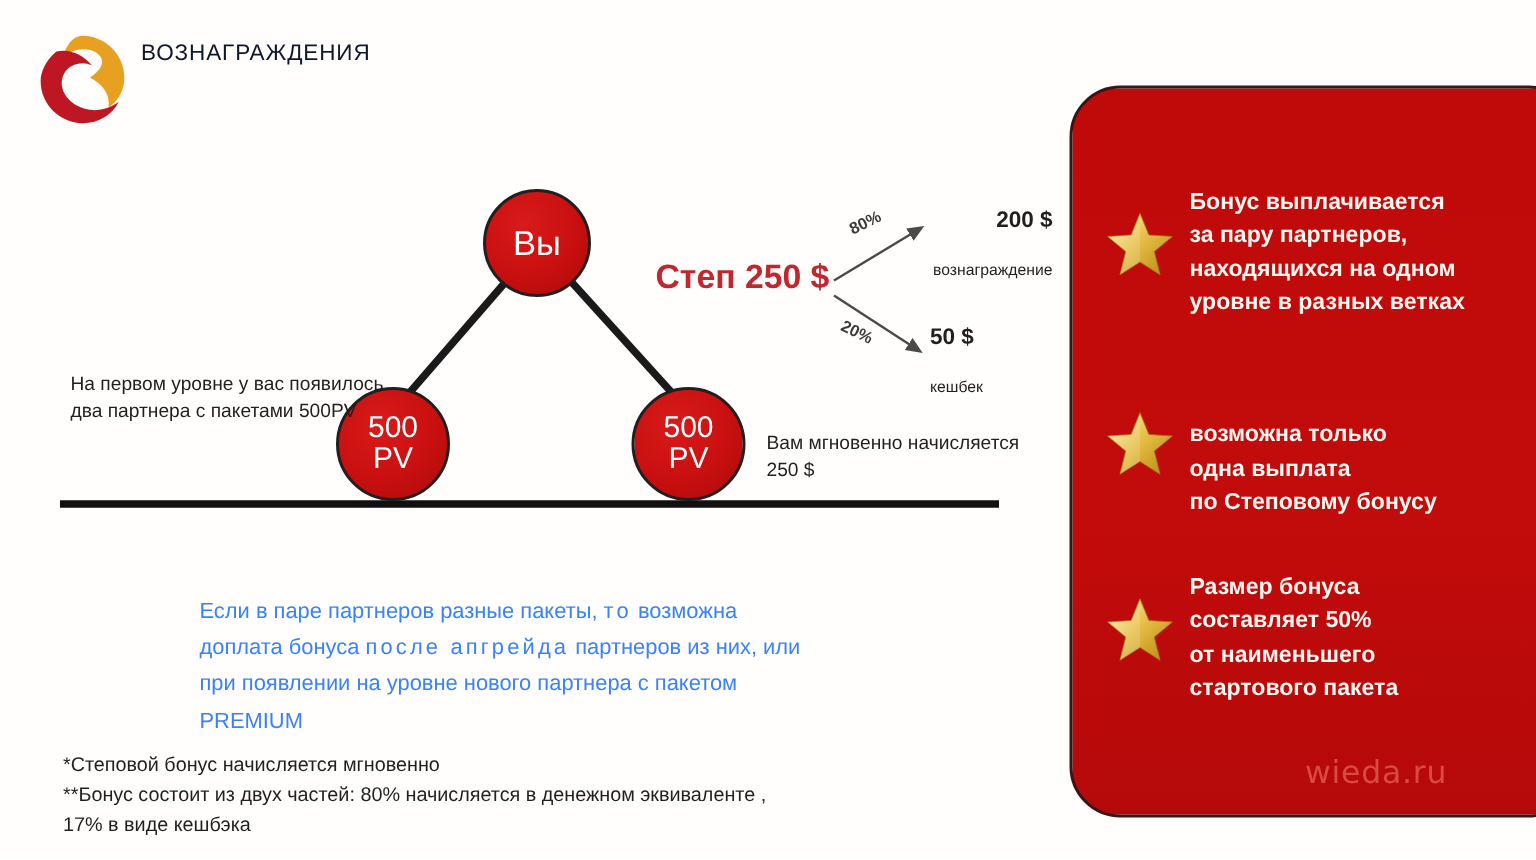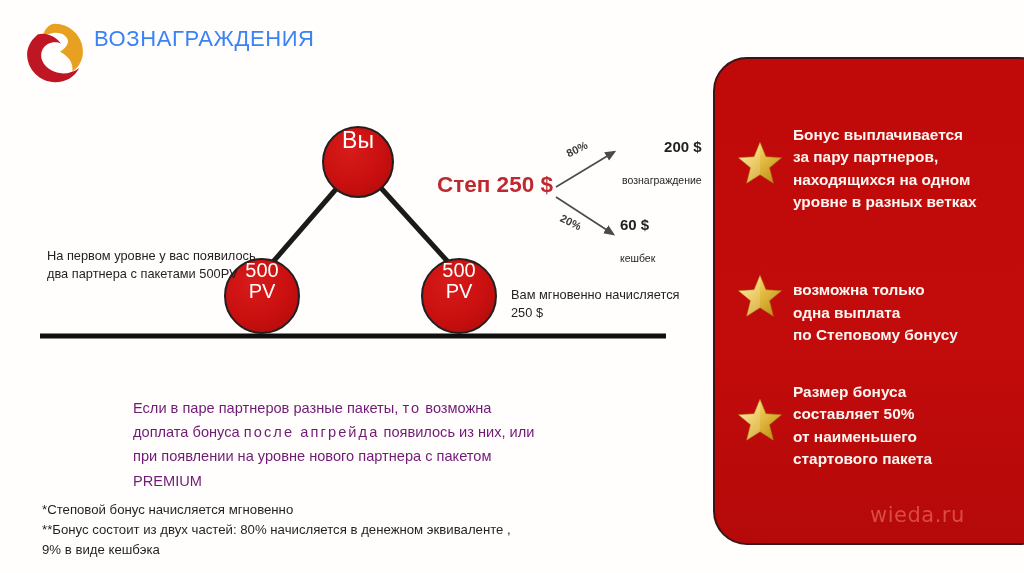--- a/index.html
+++ b/index.html
@@ -23,23 +23,23 @@
     top: 22px;
     width: 62px;
     height: 62px;
   }
   #header-text {
     position: absolute;
     left: 94px;
     top: 28px;
   }
   #header-kicker {
-    font-size: 22px;
+    font-size: 15px;
     letter-spacing: 0.6px;
-    color: #3b82f6;
+    color: #0f172a;
     font-weight: 400;
     line-height: 1;
   }
   #header-title {
     margin-top: 7px;
     font-size: 30px;
     font-weight: bold;
     color: #b4232a;
     letter-spacing: 0.2px;
     line-height: 1;
@@ -56,20 +56,21 @@
   }
   .node-circle {
     position: absolute;
     border-radius: 50%;
     background: radial-gradient(circle at 38% 32%, #d81b1b 0%, #c90f0f 55%, #a80b0b 100%);
     border: 2px solid #231f20;
     color: #ffffff;
     display: flex;
     flex-direction: column;
     align-items: center;
+    justify-content: center;
     text-align: center;
     line-height: 1.06;
     box-sizing: border-box;
   }
   #node-you {
     left: 322px;
     top: 126px;
     width: 72px;
     height: 72px;
     font-size: 23px;
@@ -160,21 +161,21 @@
     left: 620px;
     top: 217px;
   }
 
   
   #body-paragraph {
     position: absolute;
     left: 133px;
     top: 396px;
     width: 520px;
-    color: #701a75;
+    color: #3b82f6;
     font-size: 14.6px;
     line-height: 1.66;
   }
   #body-paragraph .sp {
     letter-spacing: 2.1px;
   }
 
   
   #footnotes {
     position: absolute;
@@ -289,35 +290,35 @@
 
   <div class="pct-label" id="pct-80">80%</div>
   <div class="pct-label" id="pct-20">20%</div>
 
   <div class="payout" id="payout-reward">
     <span class="amount">200 $</span>
     <span class="caption">вознаграждение</span>
   </div>
 
   <div class="payout" id="payout-cashback">
-    <span class="amount">60 $</span>
+    <span class="amount">50 $</span>
     <span class="caption">кешбек</span>
   </div>
 
   <div id="body-paragraph">
     <div><span>Если в паре партнеров разные пакеты, </span><span class="sp">то</span><span>  возможна</span></div>
-    <div><span>доплата бонуса </span><span class="sp">после  апгрейда</span><span>  появилось из них, или</span></div>
+    <div><span>доплата бонуса </span><span class="sp">после  апгрейда</span><span>  партнеров из них, или</span></div>
     <div>при появлении на уровне нового партнера с пакетом</div>
     <div>PREMIUM</div>
   </div>
 
   <div id="footnotes">
     <div>*Степовой бонус начисляется мгновенно</div>
     <div>**Бонус состоит из двух частей: 80% начисляется в денежном эквиваленте ,</div>
-    <div>9% в виде кешбэка</div>
+    <div>17% в виде кешбэка</div>
   </div>
 
   <div id="red-panel">
 
     <div class="bullet-row" id="bullet-row-0">
       <span class="star-icon">
         <svg viewBox="0 0 64 64" width="46" height="46" aria-hidden="true">
           <defs>
             <linearGradient id="g1" x1="0" y1="0" x2="1" y2="1">
               <stop offset="0%" stop-color="#fff3b0"></stop>

